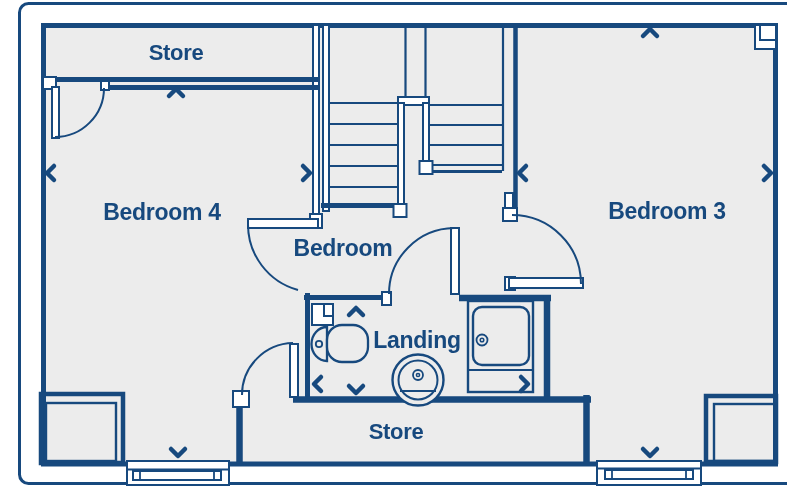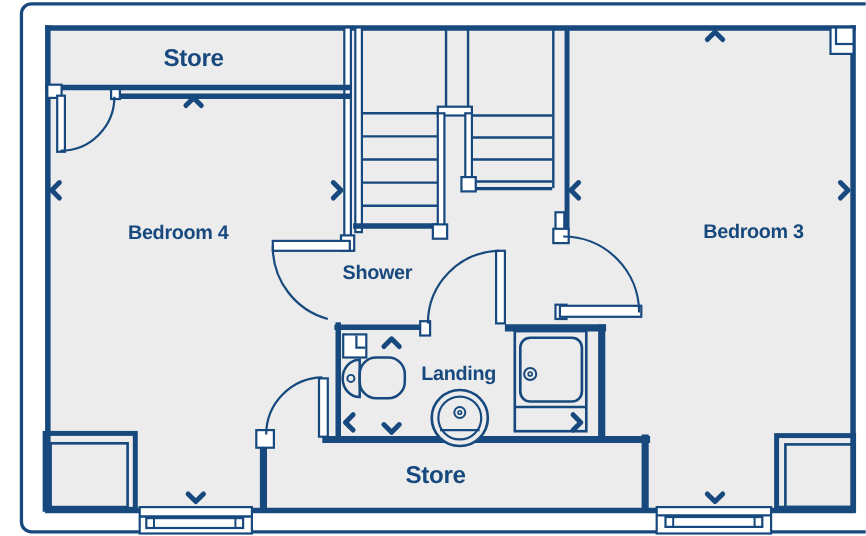--- a/index.html
+++ b/index.html
@@ -11,21 +11,21 @@
   .w2{stroke-width:2.2;}
   .w3{stroke-width:3;}
   .w5{stroke-width:5;}
   .w6{stroke-width:6.5;}
   .blk{fill:#FFFFFF;stroke:#17497E;stroke-width:2;}
   .cav{fill:#FFFFFF;stroke:#17497E;stroke-width:2;}
   .fx{fill:#ECECEC;stroke:#17497E;}
   .arc{stroke:#17497E;stroke-width:2;fill:none;}
   .chev{stroke:#17497E;stroke-width:4.5;fill:none;stroke-linecap:round;stroke-linejoin:round;}
   .room-label{position:absolute;transform:translate(-50%,-50%);color:#17497E;
-              font-weight:bold;font-size:18px;white-space:nowrap;letter-spacing:-0.3px;}
+              font-weight:bold;font-size:23px;white-space:nowrap;letter-spacing:-0.3px;}
   .room-label.small{font-size:22px;}
 </style>
 </head>
 <body>
 
 <div id="stage">
 <svg id="plan-svg" width="787" height="487" viewBox="0 0 787 487">
 
   <rect x="3.5" y="3.5" width="780" height="480" rx="9" class="w w3"></rect>
 
@@ -180,17 +180,17 @@
     <path d="M 627 449 L 634 456 L 641 449" class="chev"></path>
     <path d="M 333 315 L 340 308 L 347 315" class="chev"></path>
     <path d="M 305 377 L 298 384 L 305 391" class="chev"></path>
     <path d="M 333 386 L 340 393 L 347 386" class="chev"></path>
     <path d="M 505 377 L 512 384 L 505 391" class="chev"></path>
   </g>
 </svg>
 
   <div class="room-label small" style="left:160px;top:53px;">Store</div>
   <div class="room-label" style="left:146px;top:212px;">Bedroom 4</div>
-  <div class="room-label" style="left:669px;top:211px;">Bedroom 3</div>
-  <div class="room-label" style="left:327px;top:248px;">Shower</div>
+  <div class="room-label" style="left:651px;top:211px;">Bedroom 3</div>
+  <div class="room-label" style="left:327px;top:248px;">Bedroom</div>
   <div class="room-label" style="left:401px;top:340px;">Landing</div>
   <div class="room-label small" style="left:380px;top:432px;">Store</div>
 </div>
 
 </body></html>

